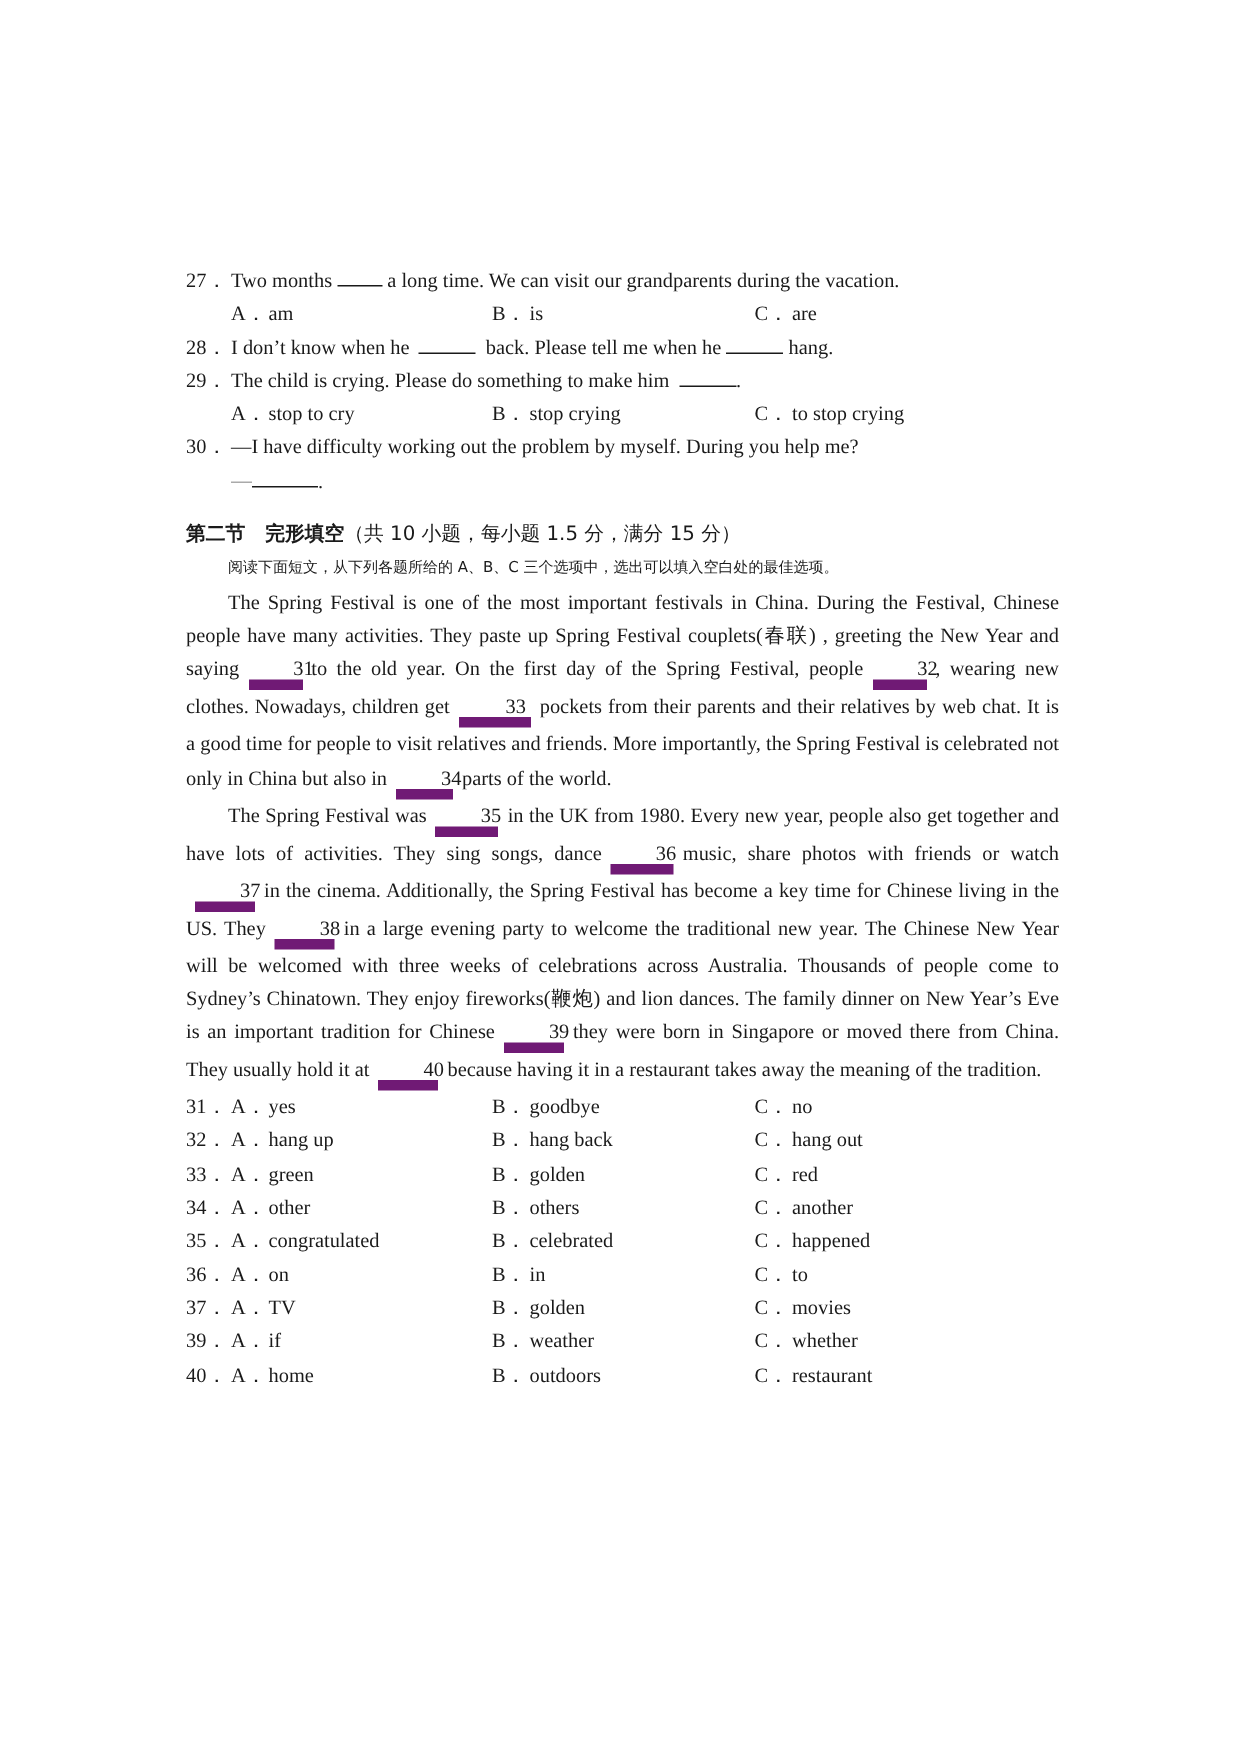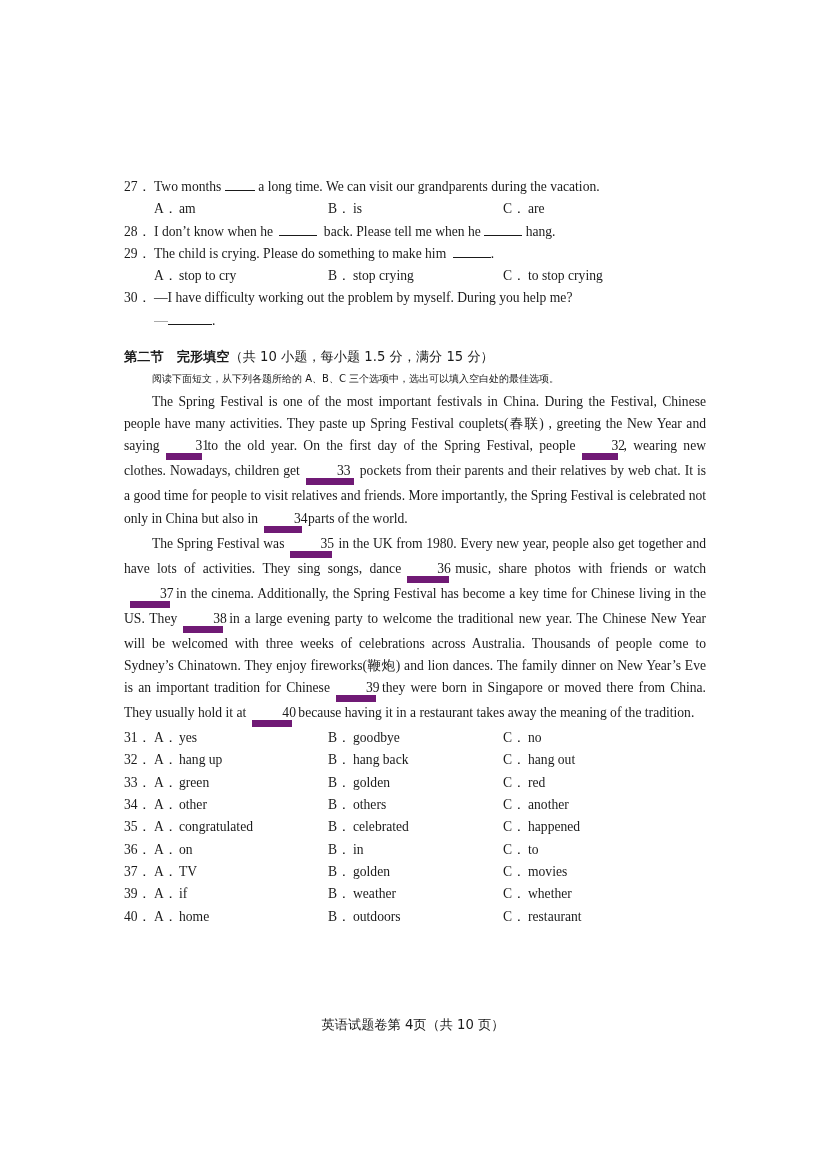--- a/index.html
+++ b/index.html
@@ -134,14 +134,13 @@
         </div>
         <div class="opts wq-opts">
           <span class="opt o-a"><span class="num">40．</span><span class="lab">A．</span><span>home</span></span>
           <span class="opt o-b"><span class="lab">B．</span><span>outdoors</span></span>
           <span class="opt o-c"><span class="lab">C．</span><span>restaurant</span></span>
         </div>
       </div>
 
   </div>
 
-  <div class="footer">英语试题卷第 4页（共 10 页）</div>
 </div>
 
 </body></html>

